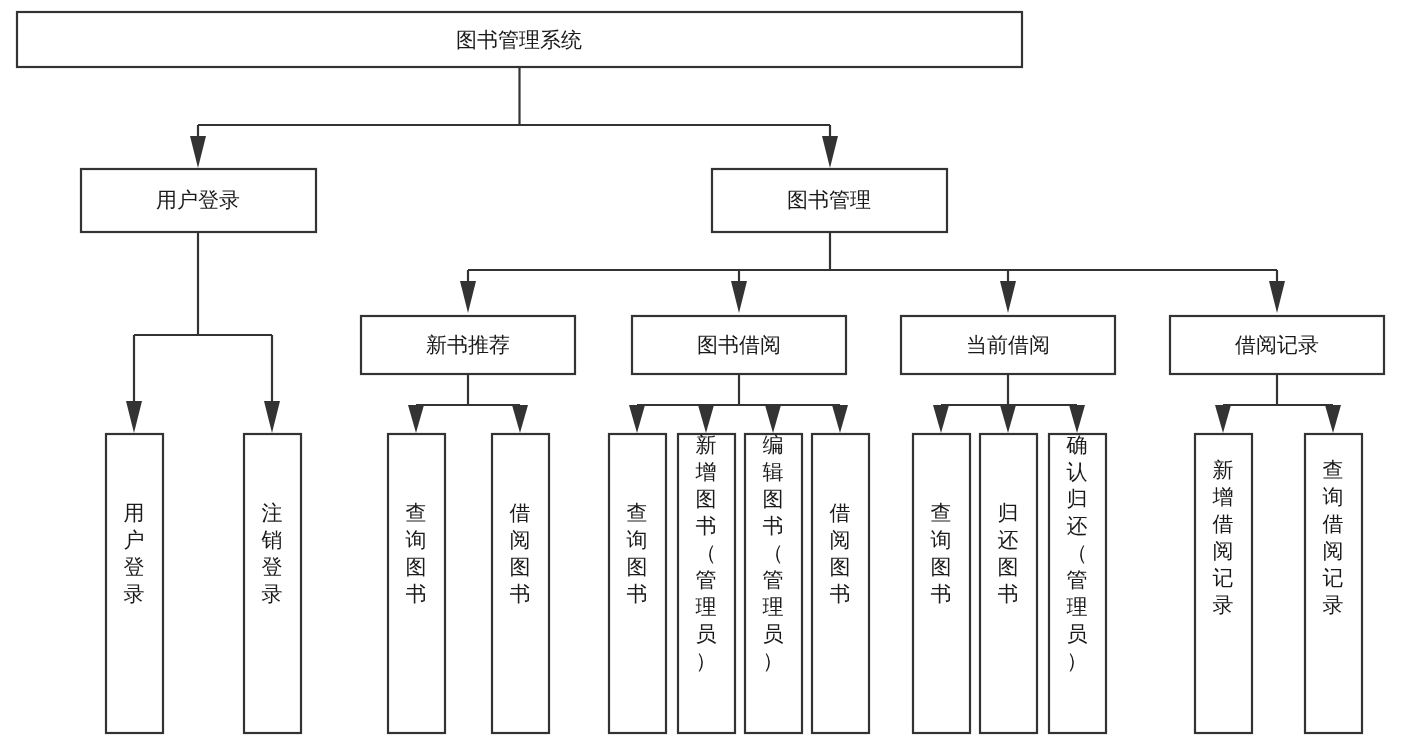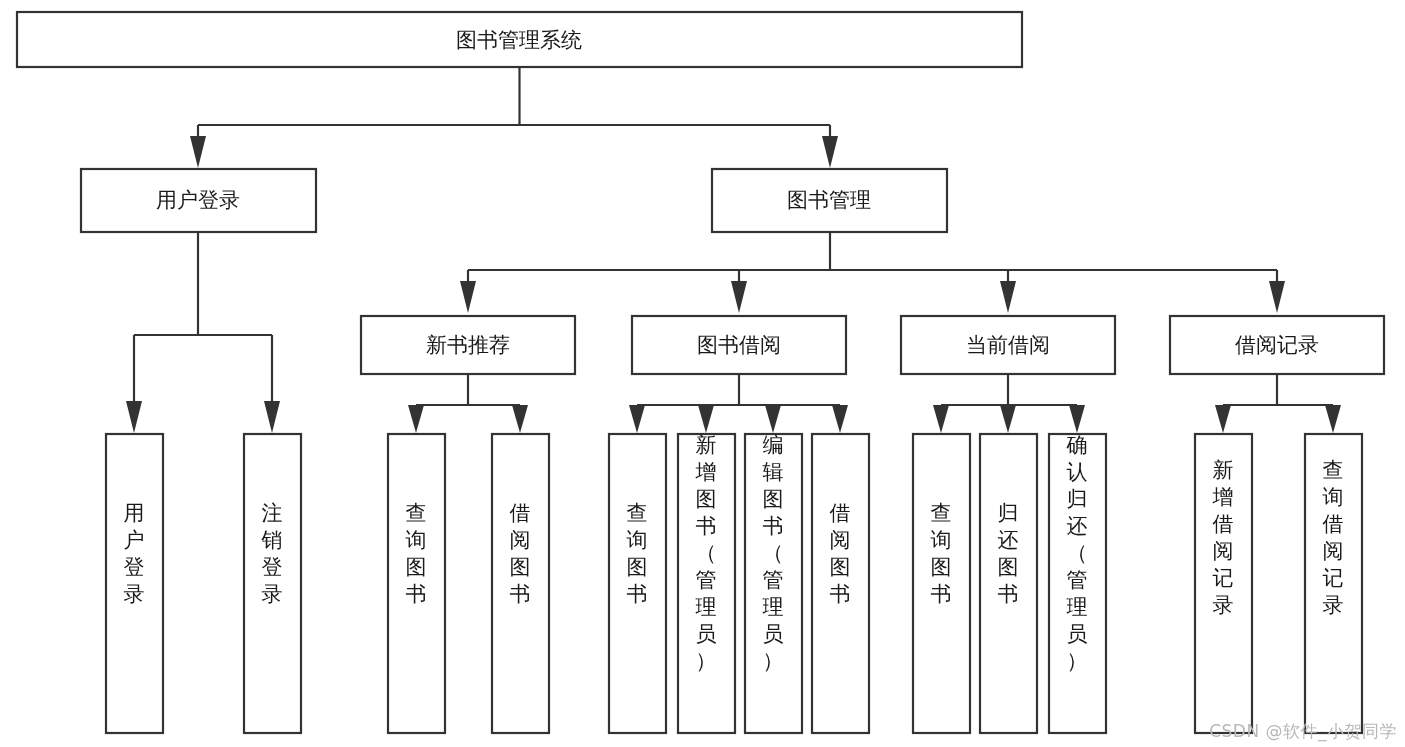--- a/index.html
+++ b/index.html
@@ -209,15 +209,14 @@
       <rect class="node-rect" x="1195" y="434" width="57" height="299"></rect>
       <text class="node-label-vert" x="1223" y="477"><tspan x="1223" dy="0">新</tspan><tspan x="1223" dy="27">增</tspan><tspan x="1223" dy="27">借</tspan><tspan x="1223" dy="27">阅</tspan><tspan x="1223" dy="27">记</tspan><tspan x="1223" dy="27">录</tspan></text>
     </g>
     <g>
       <rect class="node-rect" x="1305" y="434" width="57" height="299"></rect>
       <text class="node-label-vert" x="1333" y="477"><tspan x="1333" dy="0">查</tspan><tspan x="1333" dy="27">询</tspan><tspan x="1333" dy="27">借</tspan><tspan x="1333" dy="27">阅</tspan><tspan x="1333" dy="27">记</tspan><tspan x="1333" dy="27">录</tspan></text>
     </g>
 
   </svg>
 
-  <div class="watermark">CSDN @软件_小贺同学</div>
 
 </div>
 
 </body></html>

